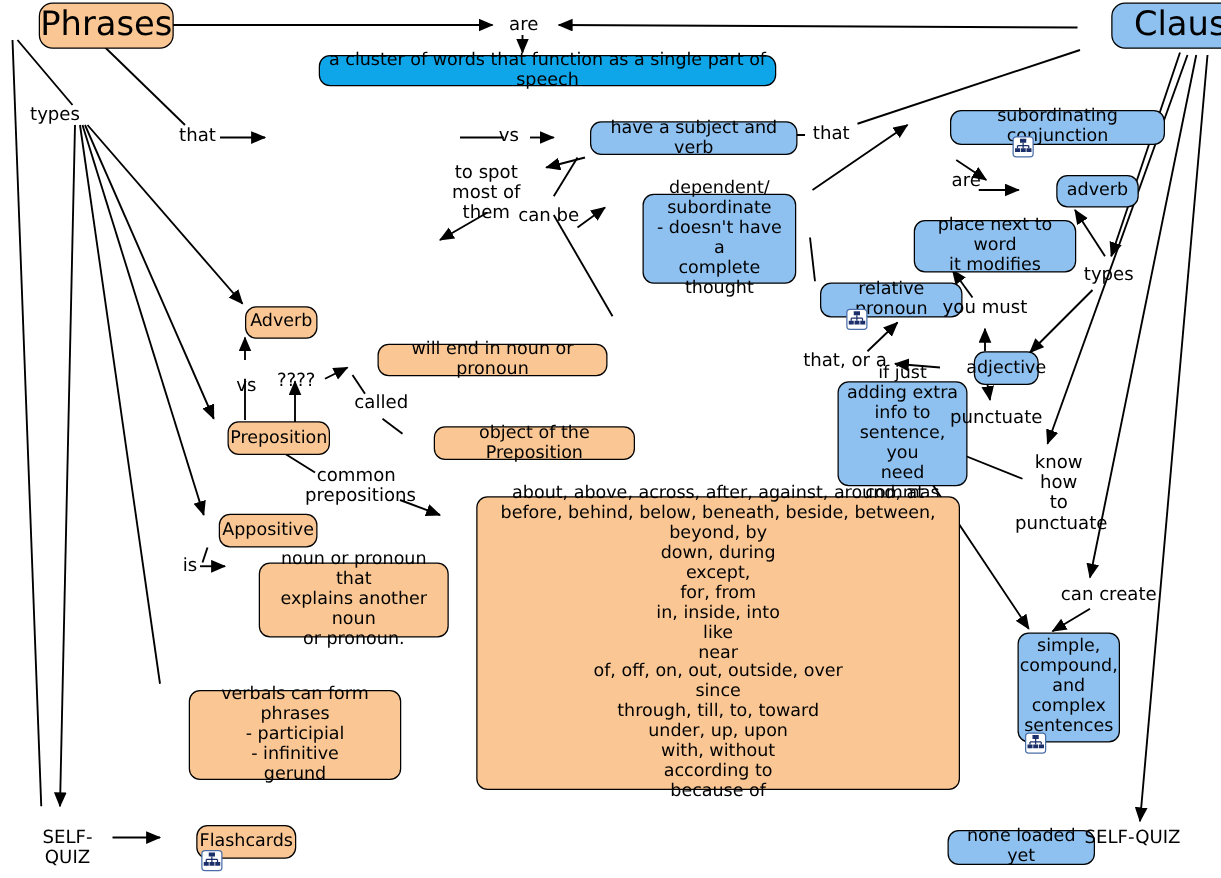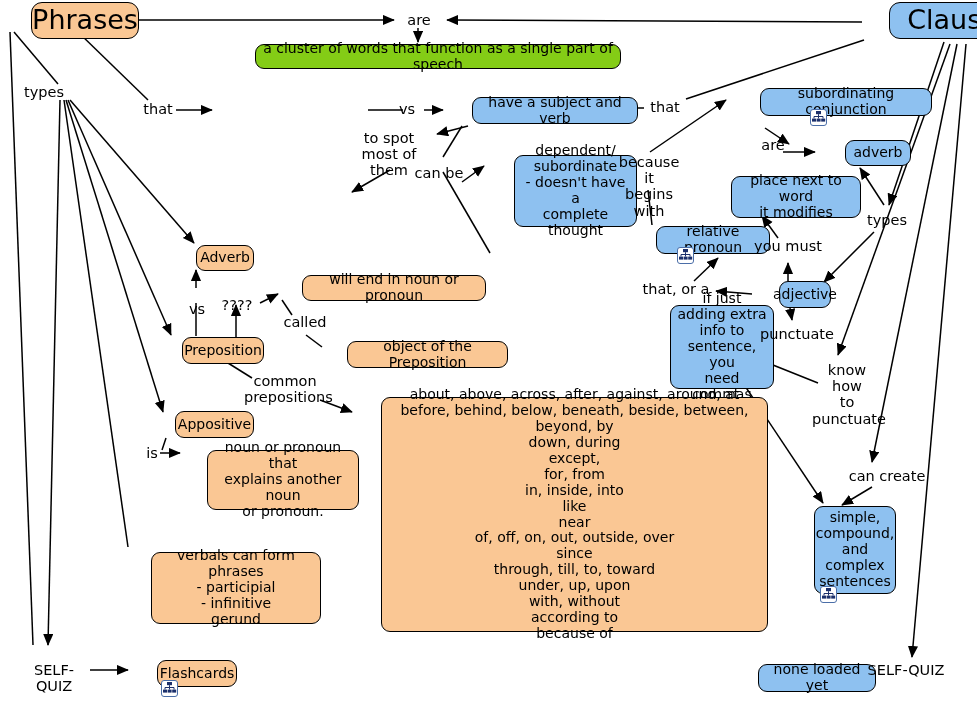--- a/index.html
+++ b/index.html
@@ -35,21 +35,21 @@
     justify-content: center;
     text-align: center;
     color: #000000;
     line-height: 1.14;
     white-space: pre-line;
     padding: 3px 6px;
     margin-left: 27px;
   }
   .orange { background: #fac794; }
   .blue   { background: #8ec1f0; }
-  .pale   { background: #84cc16; }
+  .pale   { background: #0ea5e9; }
 
   .root {
     font-size: 27px;
     border-radius: 11px;
     border-width: 1.6px;
     padding: 0 10px;
   }
   .nlabel {
     position: absolute;
     font-size: 14.5px;
@@ -307,23 +307,20 @@
   <span class="nlabel" style="left:396px; top:101px; width:22px;">vs</span>
 
   <span class="nlabel" style="left:646px; top:99px; width:38px;">that</span>
 
   <span class="nlabel" style="left:350px; top:130px; width:78px;">to spot
 most of
 them</span>
 
   <span class="nlabel" style="left:414px; top:165px; width:50px;">can be</span>
 
-  <span class="nlabel" style="left:618px; top:154px; width:62px;">because
-it begins
-with</span>
 
   <span class="nlabel" style="left:760px; top:137px; width:26px;">are</span>
 
   <span class="nlabel" style="left:24px; top:84px; width:40px;">types</span>
 
   <span class="nlabel" style="left:866px; top:212px; width:42px;">types</span>
 
   <span class="nlabel" style="left:753px; top:238px; width:70px;">you must</span>
 
   <span class="nlabel" style="left:640px; top:281px; width:72px;">that, or a</span>

